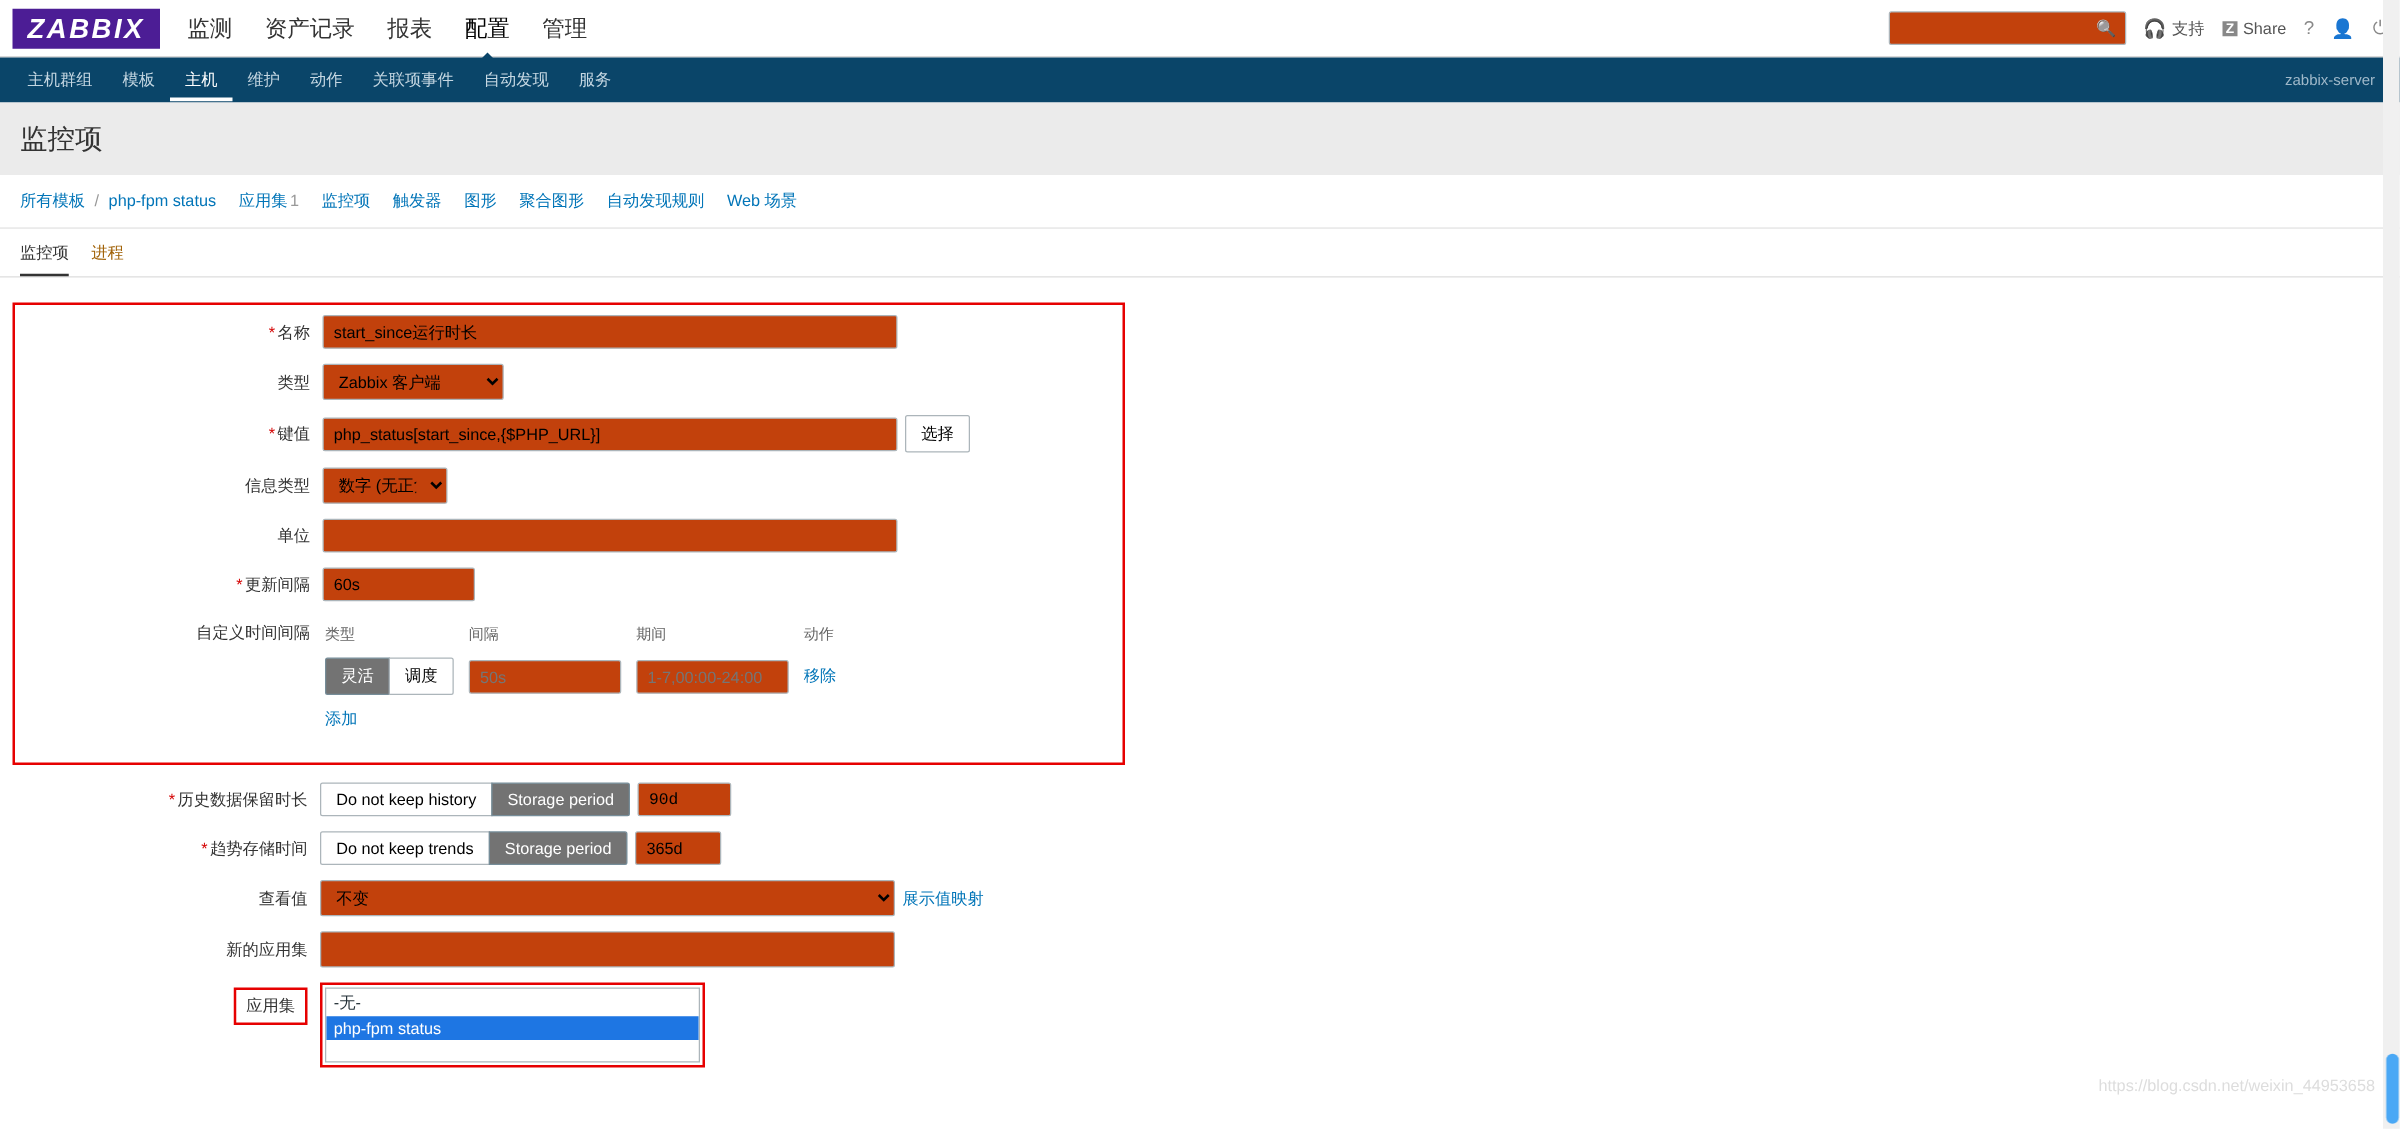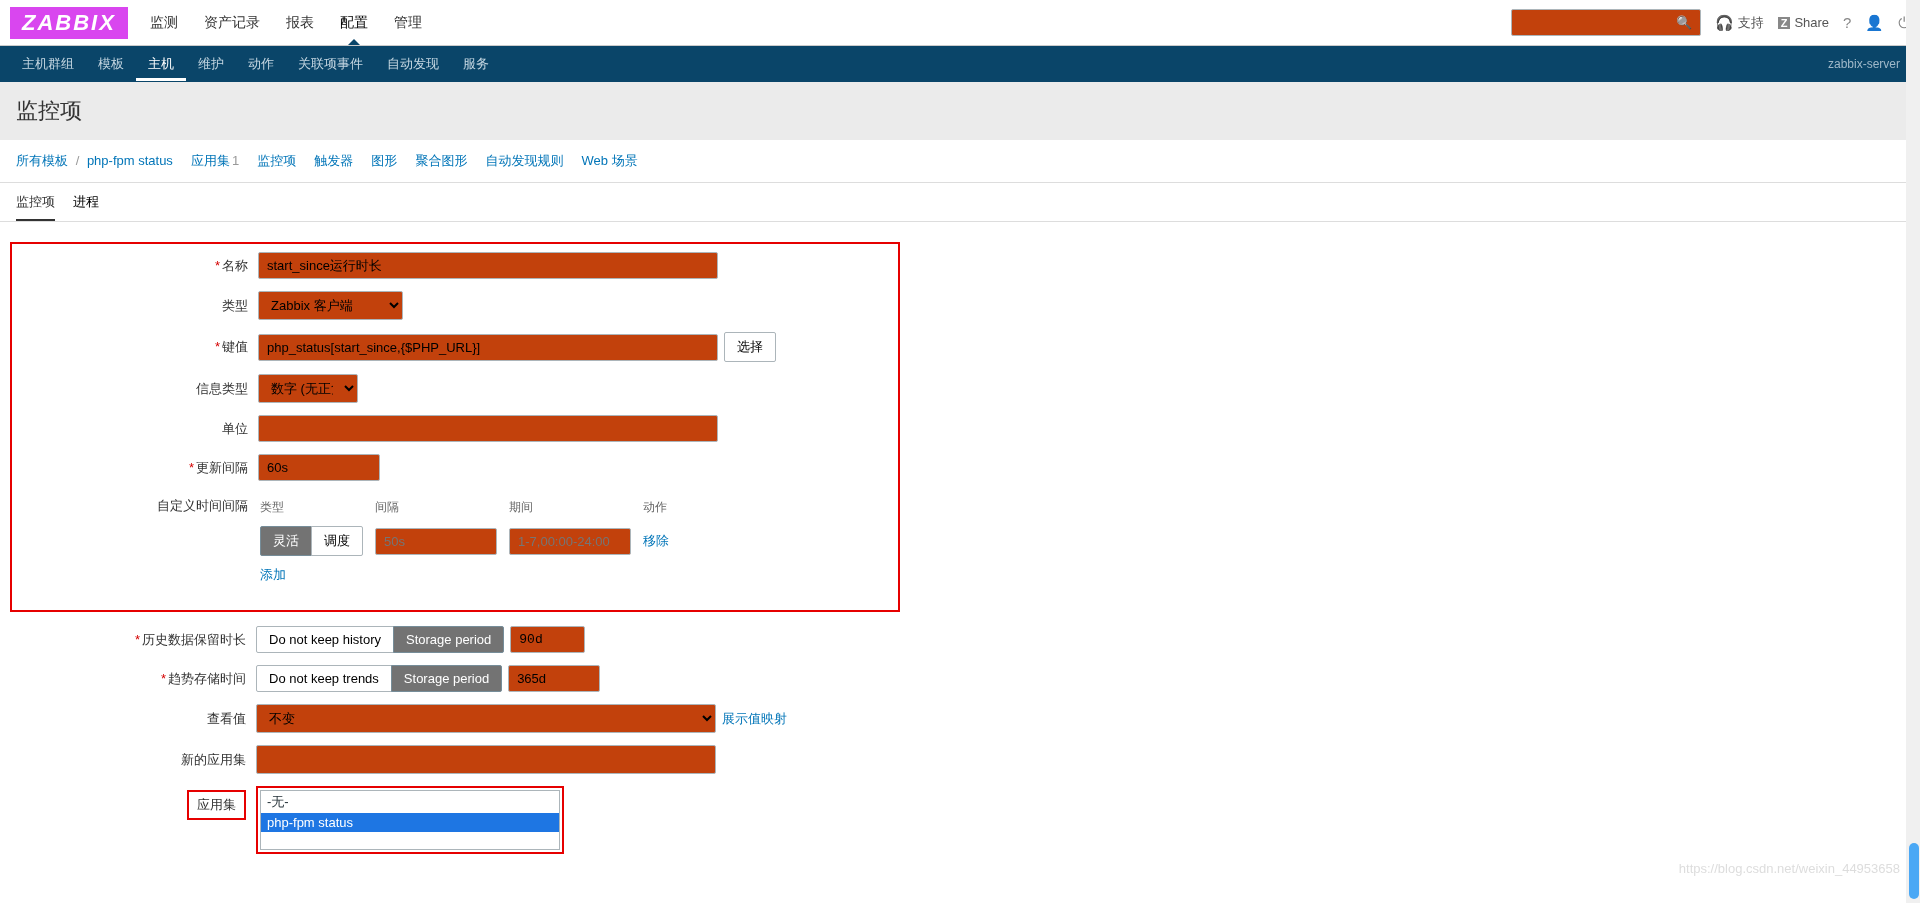--- a/index.html
+++ b/index.html
@@ -1,40 +1,40 @@
 <!DOCTYPE html>
 <html><head>
 <meta charset="utf-8">
 <style>
 * { box-sizing: border-box; margin: 0; padding: 0; }
 body { font-family: Arial, "Microsoft YaHei", sans-serif; font-size: 13px; color: #1f2c33; background: #fff; }
 .top-nav { display: flex; align-items: center; background: #fff; border-bottom: 1px solid #ccc; height: 46px; padding: 0 10px; }
-.logo { background: #d946ef; color: #fff; font-weight: bold; font-size: 22px; padding: 3px 12px; letter-spacing: 2px; margin-right: 20px; font-style: italic; }
+.logo { background: #4c1d95; color: #fff; font-weight: bold; font-size: 22px; padding: 3px 12px; letter-spacing: 2px; margin-right: 20px; font-style: italic; }
 .main-menu { display: flex; gap: 22px; }
-.main-menu a { color: #333; text-decoration: none; font-size: 14px; padding: 12px 2px; cursor: pointer; }
+.main-menu a { color: #333; text-decoration: none; font-size: 18px; padding: 12px 2px; cursor: pointer; }
 .main-menu a.active { color: #000; font-weight: 500; position: relative; }
 .main-menu a.active::after { content: ''; position: absolute; bottom: -1px; left: 50%; transform: translateX(-50%); width: 0; height: 0; border-left: 6px solid transparent; border-right: 6px solid transparent; border-bottom: 6px solid #0a4569; }
 .top-right { margin-left: auto; display: flex; align-items: center; gap: 14px; }
 .search-box { background: #f5f5f5; border: none; padding: 6px 30px 6px 10px; width: 190px; border-radius: 2px; }
 .search-wrap { position: relative; }
 .search-wrap .sicon { position: absolute; right: 8px; top: 6px; color: #888; font-size: 13px; }
 .top-right a { color: #555; text-decoration: none; font-size: 13px; display: flex; align-items: center; gap: 4px; cursor: pointer; }
 .ticon { color: #888; font-size: 15px; cursor: pointer; }
 .sub-nav { background: #0a4569; display: flex; align-items: center; height: 36px; padding: 0 10px; }
 .sub-nav a { color: #c5d7e2; text-decoration: none; font-size: 13px; padding: 8px 12px; cursor: pointer; }
 .sub-nav a.active { color: #fff; border-bottom: 3px solid #fff; padding-bottom: 5px; }
 .sub-nav .server { margin-left: auto; color: #9fb8c9; font-size: 12px; padding-right: 10px; }
 .page-title { background: #ebebeb; padding: 14px 16px; font-size: 22px; color: #333; }
 .breadcrumb { background: #fff; padding: 12px 16px; border-bottom: 1px solid #ddd; font-size: 13px; }
 .breadcrumb a { color: #0275b8; text-decoration: none; cursor: pointer; }
 .breadcrumb .sep { color: #999; margin: 0 4px; }
 .breadcrumb .cnt { color: #999; margin-left: 2px; }
 .breadcrumb .curr { color: #0275b8; }
 .tabs { background: #fff; padding: 10px 16px 0; border-bottom: 1px solid #ddd; display: flex; gap: 18px; }
-.tabs a { color: #000000; text-decoration: none; font-size: 13px; padding-bottom: 8px; cursor: pointer; }
+.tabs a { color: #a16207; text-decoration: none; font-size: 13px; padding-bottom: 8px; cursor: pointer; }
 .tabs a.active { color: #333; border-bottom: 2px solid #333; }
 .form-area { padding: 20px 16px; position: relative; }
 .highlight-box { border: 2px solid #e60000; padding: 8px; margin-bottom: 14px; }
 .highlight-box2 { border: 2px solid #e60000; position: relative; }
 .highlight-green { border: 2px solid #8fd89a; }
 .form-row { display: flex; align-items: center; margin-bottom: 12px; }
 .form-label { width: 240px; text-align: right; padding-right: 10px; font-size: 13px; color: #333; }
 .req { color: #d40000; margin-right: 2px; }
 .form-field { display: flex; align-items: center; gap: 6px; }
 input[type=text], select { border: 1px solid #acb5ba; padding: 5px 8px; font-size: 13px; border-radius: 2px; background: #c2410c; }
@@ -211,21 +211,21 @@
     </div>
   </div>
 
   <div class="form-row">
     <div class="form-label"><span class="req">*</span><span>趋势存储时间</span></div>
     <div class="form-field">
       <div class="btn-group">
         <button class="btn">Do not keep trends</button>
         <button class="btn btn-grey">Storage period</button>
       </div>
-      <input type="text" style="width: 92px;" value="365d">
+      <input type="text" style="width: 69px;" value="365d">
     </div>
   </div>
 
   <div class="form-row">
     <div class="form-label">查看值</div>
     <div class="form-field">
       <select class="w460"><option>不变</option></select>
       <a class="link-blue">展示值映射</a>
     </div>
   </div>

